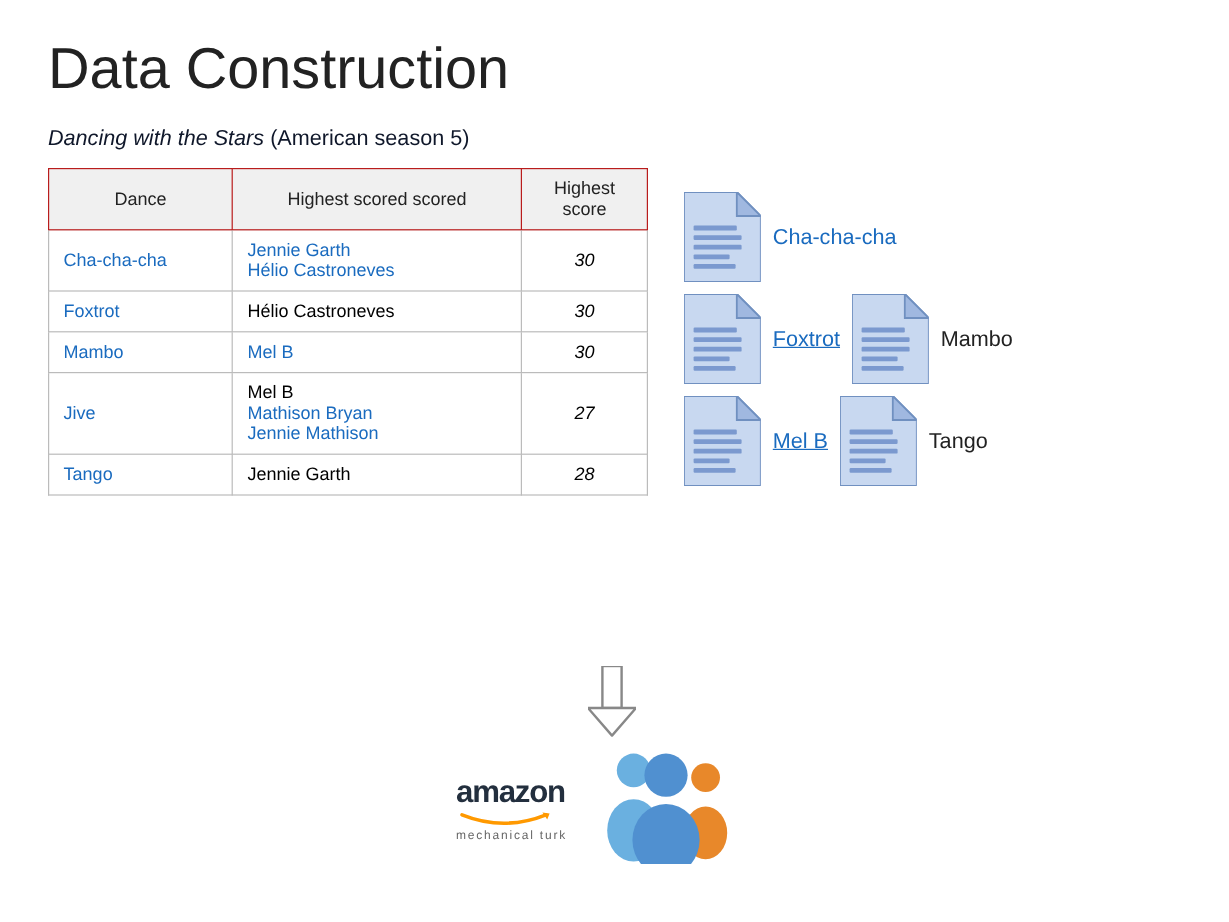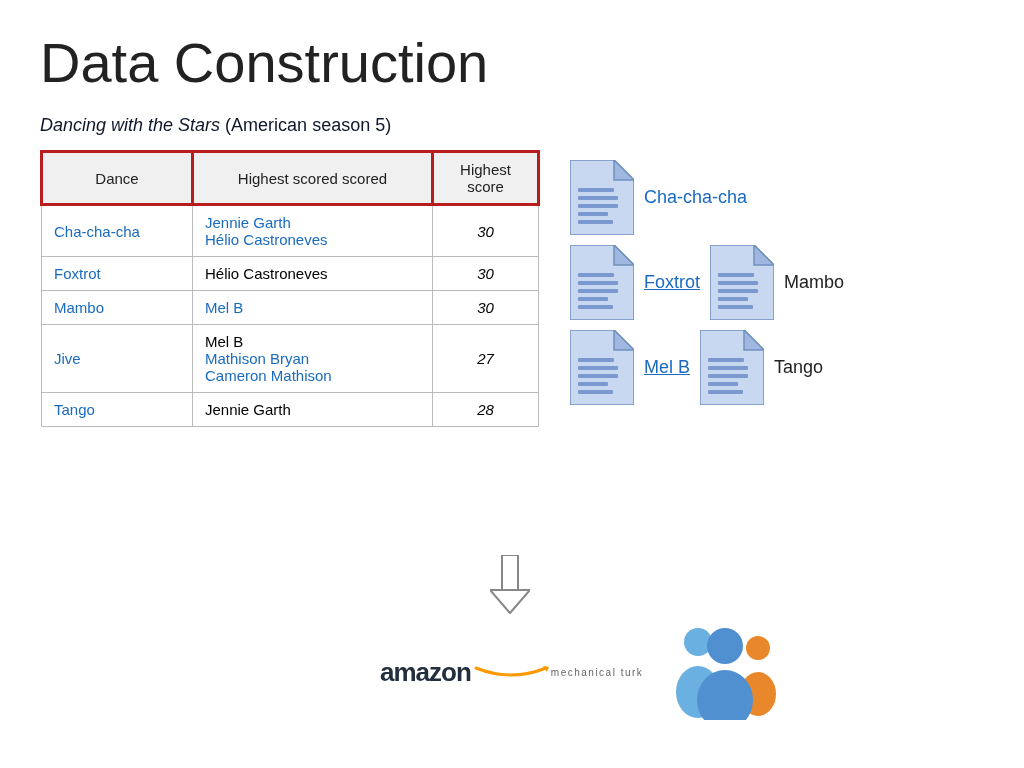--- a/index.html
+++ b/index.html
@@ -10,21 +10,21 @@
       height: 768px;
       overflow: hidden;
       position: relative;
     }
 
     .page {
       padding: 30px 40px;
     }
 
     .title {
-      font-size: 56px;
+      font-size: 48px;
       font-weight: 300;
       color: #222;
       margin-bottom: 20px;
     }
 
     .subtitle {
       font-size: 18px;
       color: #0f172a;
       margin-bottom: 14px;
     }
@@ -35,21 +35,21 @@
 
     
     table {
       border-collapse: collapse;
       font-size: 15px;
       width: 500px;
     }
 
     th {
       background: #f0f0f0;
-      border: 3px solid #b91c1c;
+      border: 1px solid #b91c1c;
       padding: 8px 12px;
       text-align: center;
       font-weight: normal;
       color: #222;
     }
 
     td {
       border: 1px solid #bbb;
       padding: 8px 12px;
       vertical-align: middle;
@@ -126,21 +126,21 @@
       top: 620px;
       left: 380px;
       display: flex;
       align-items: center;
       gap: 20px;
     }
 
     
     .amazon-logo {
       display: flex;
-      align-items: center;
+      flex-direction: column;
     }
   </style>
 </head>
 <body>
 
 <div class="page">
   <h1 class="title">Data Construction</h1>
 
   <p class="subtitle">
     <em>Dancing with the Stars</em>
@@ -169,21 +169,21 @@
       <tr>
         <td><a href="#">Mambo</a></td>
         <td><a href="#">Mel B</a></td>
         <td>30</td>
       </tr>
       <tr>
         <td><a href="#">Jive</a></td>
         <td>
           <span>Mel B</span><br>
           <a href="#">Mathison Bryan</a><br>
-          <a href="#">Cameron Mathison</a>
+          <a href="#">Jennie Mathison</a>
         </td>
         <td>27</td>
       </tr>
       <tr>
         <td><a href="#">Tango</a></td>
         <td>Jennie Garth</td>
         <td>28</td>
       </tr>
     </tbody>
   </table>

